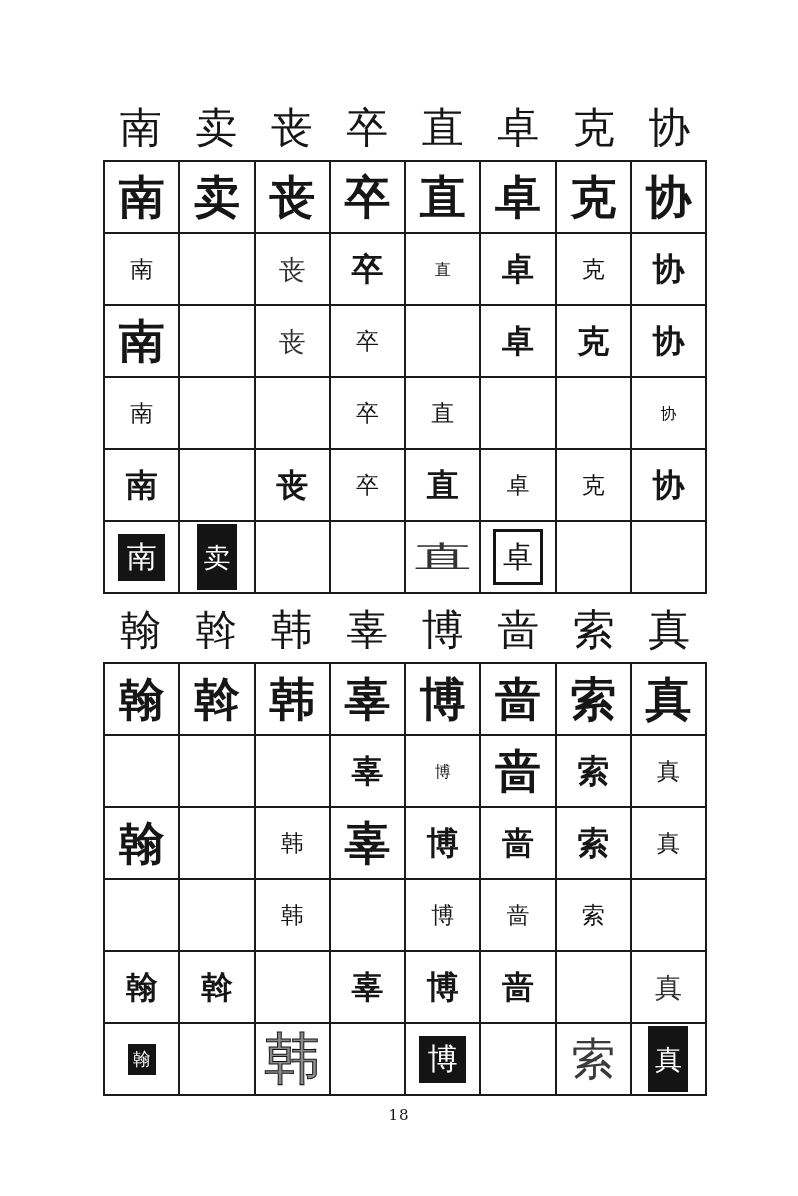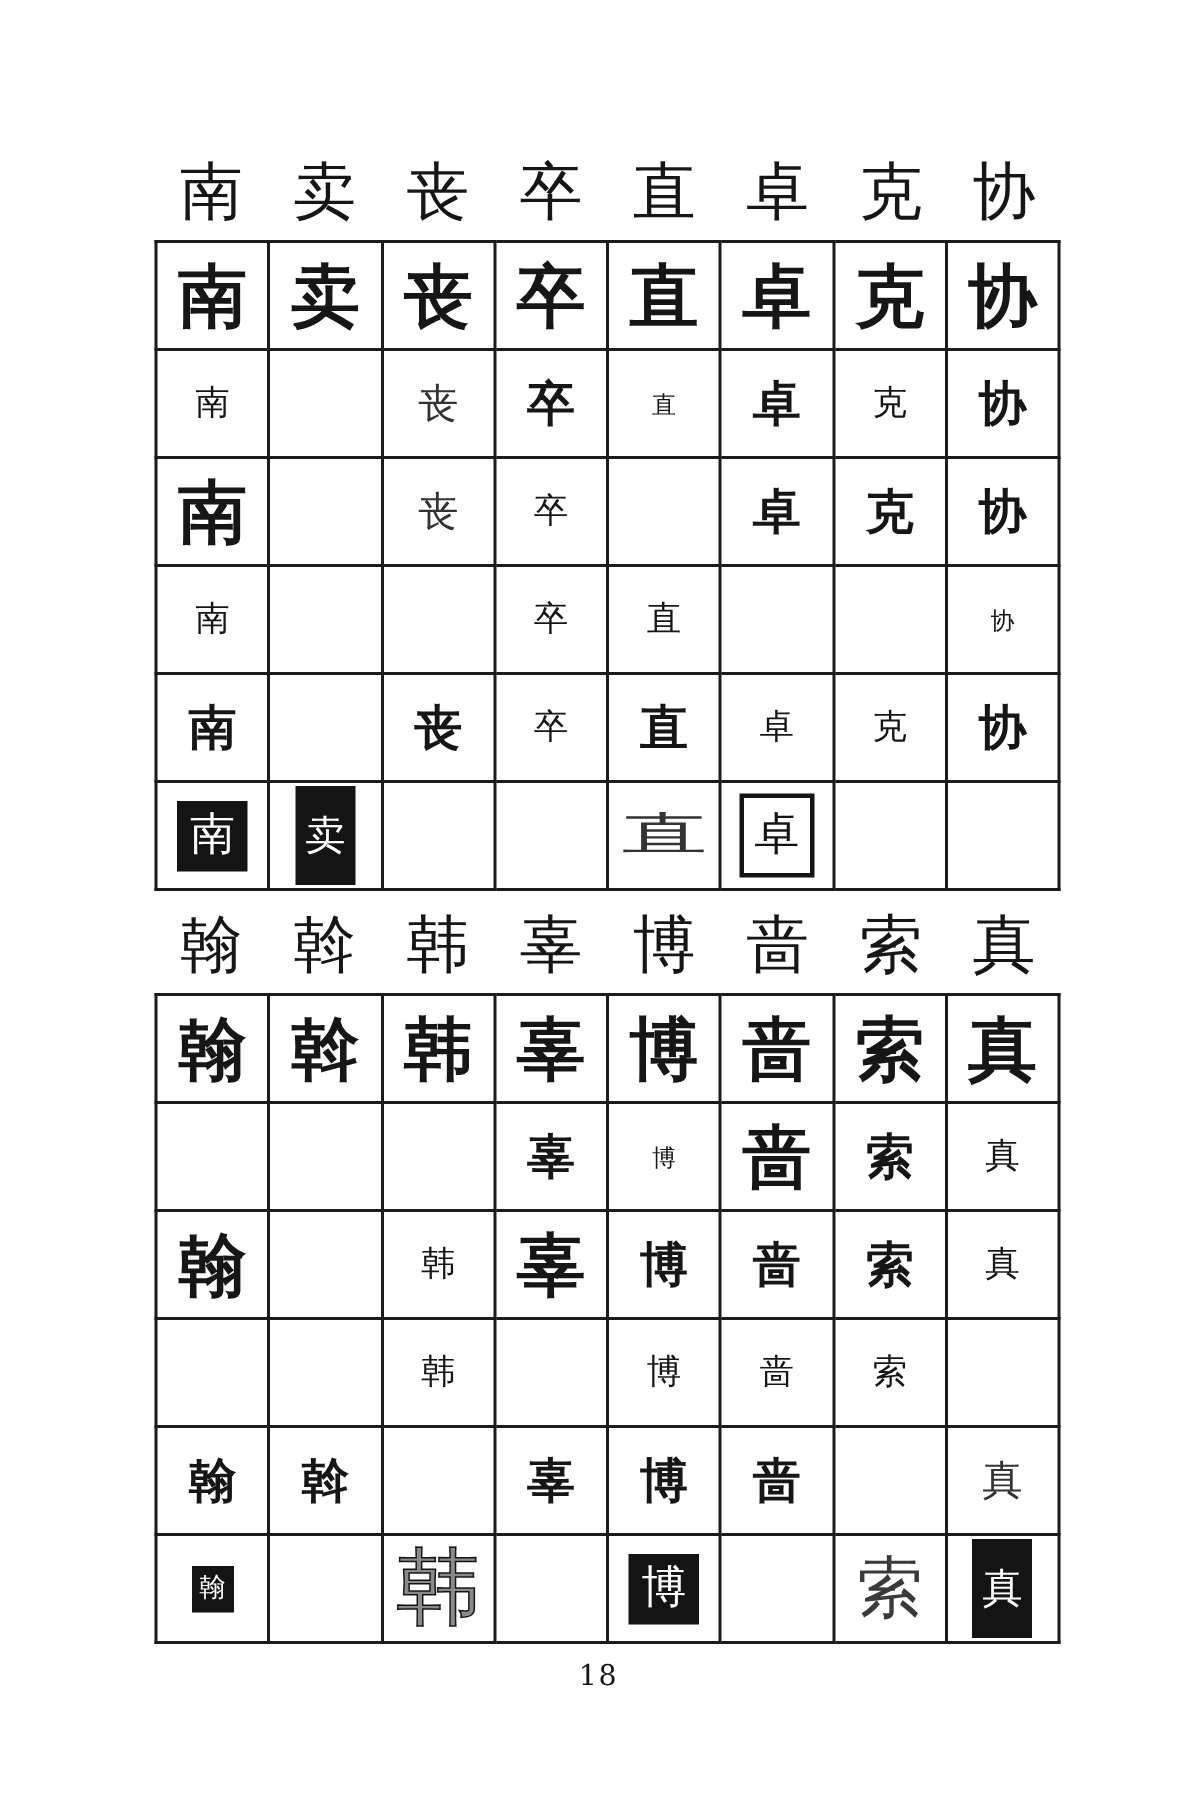--- a/index.html
+++ b/index.html
@@ -37,21 +37,21 @@
   .g[data-style="stamp-small"],
   .g[data-style="stamp-outline"]{
     display:inline-flex;align-items:center;justify-content:center;vertical-align:middle;
   }
   .g[data-style="stamp-solid"]{width:47px;height:47px;background:#141414;color:#ffffff;font-size:30px;}
   .g[data-style="stamp-tall"]{width:40px;height:66px;background:#141414;color:#ffffff;font-size:27px;}
   .g[data-style="stamp-small"]{width:28px;height:31px;background:#141414;color:#ffffff;font-size:18px;}
   .g[data-style="stamp-outline"]{width:44px;height:50px;border:3px solid #141414;color:#141414;font-size:30px;}
   .page-number{
     position:absolute;top:1106px;left:0;width:100%;
-    text-align:center;font-size:19px;letter-spacing:1px;
+    text-align:center;font-size:15px;letter-spacing:1px;
   }
 </style>
 </head>
 <body>
 
 <div class="sheet">
 
   <div class="section" id="sec0">
     <div class="header-row">
       <span class="hchar">南</span>

